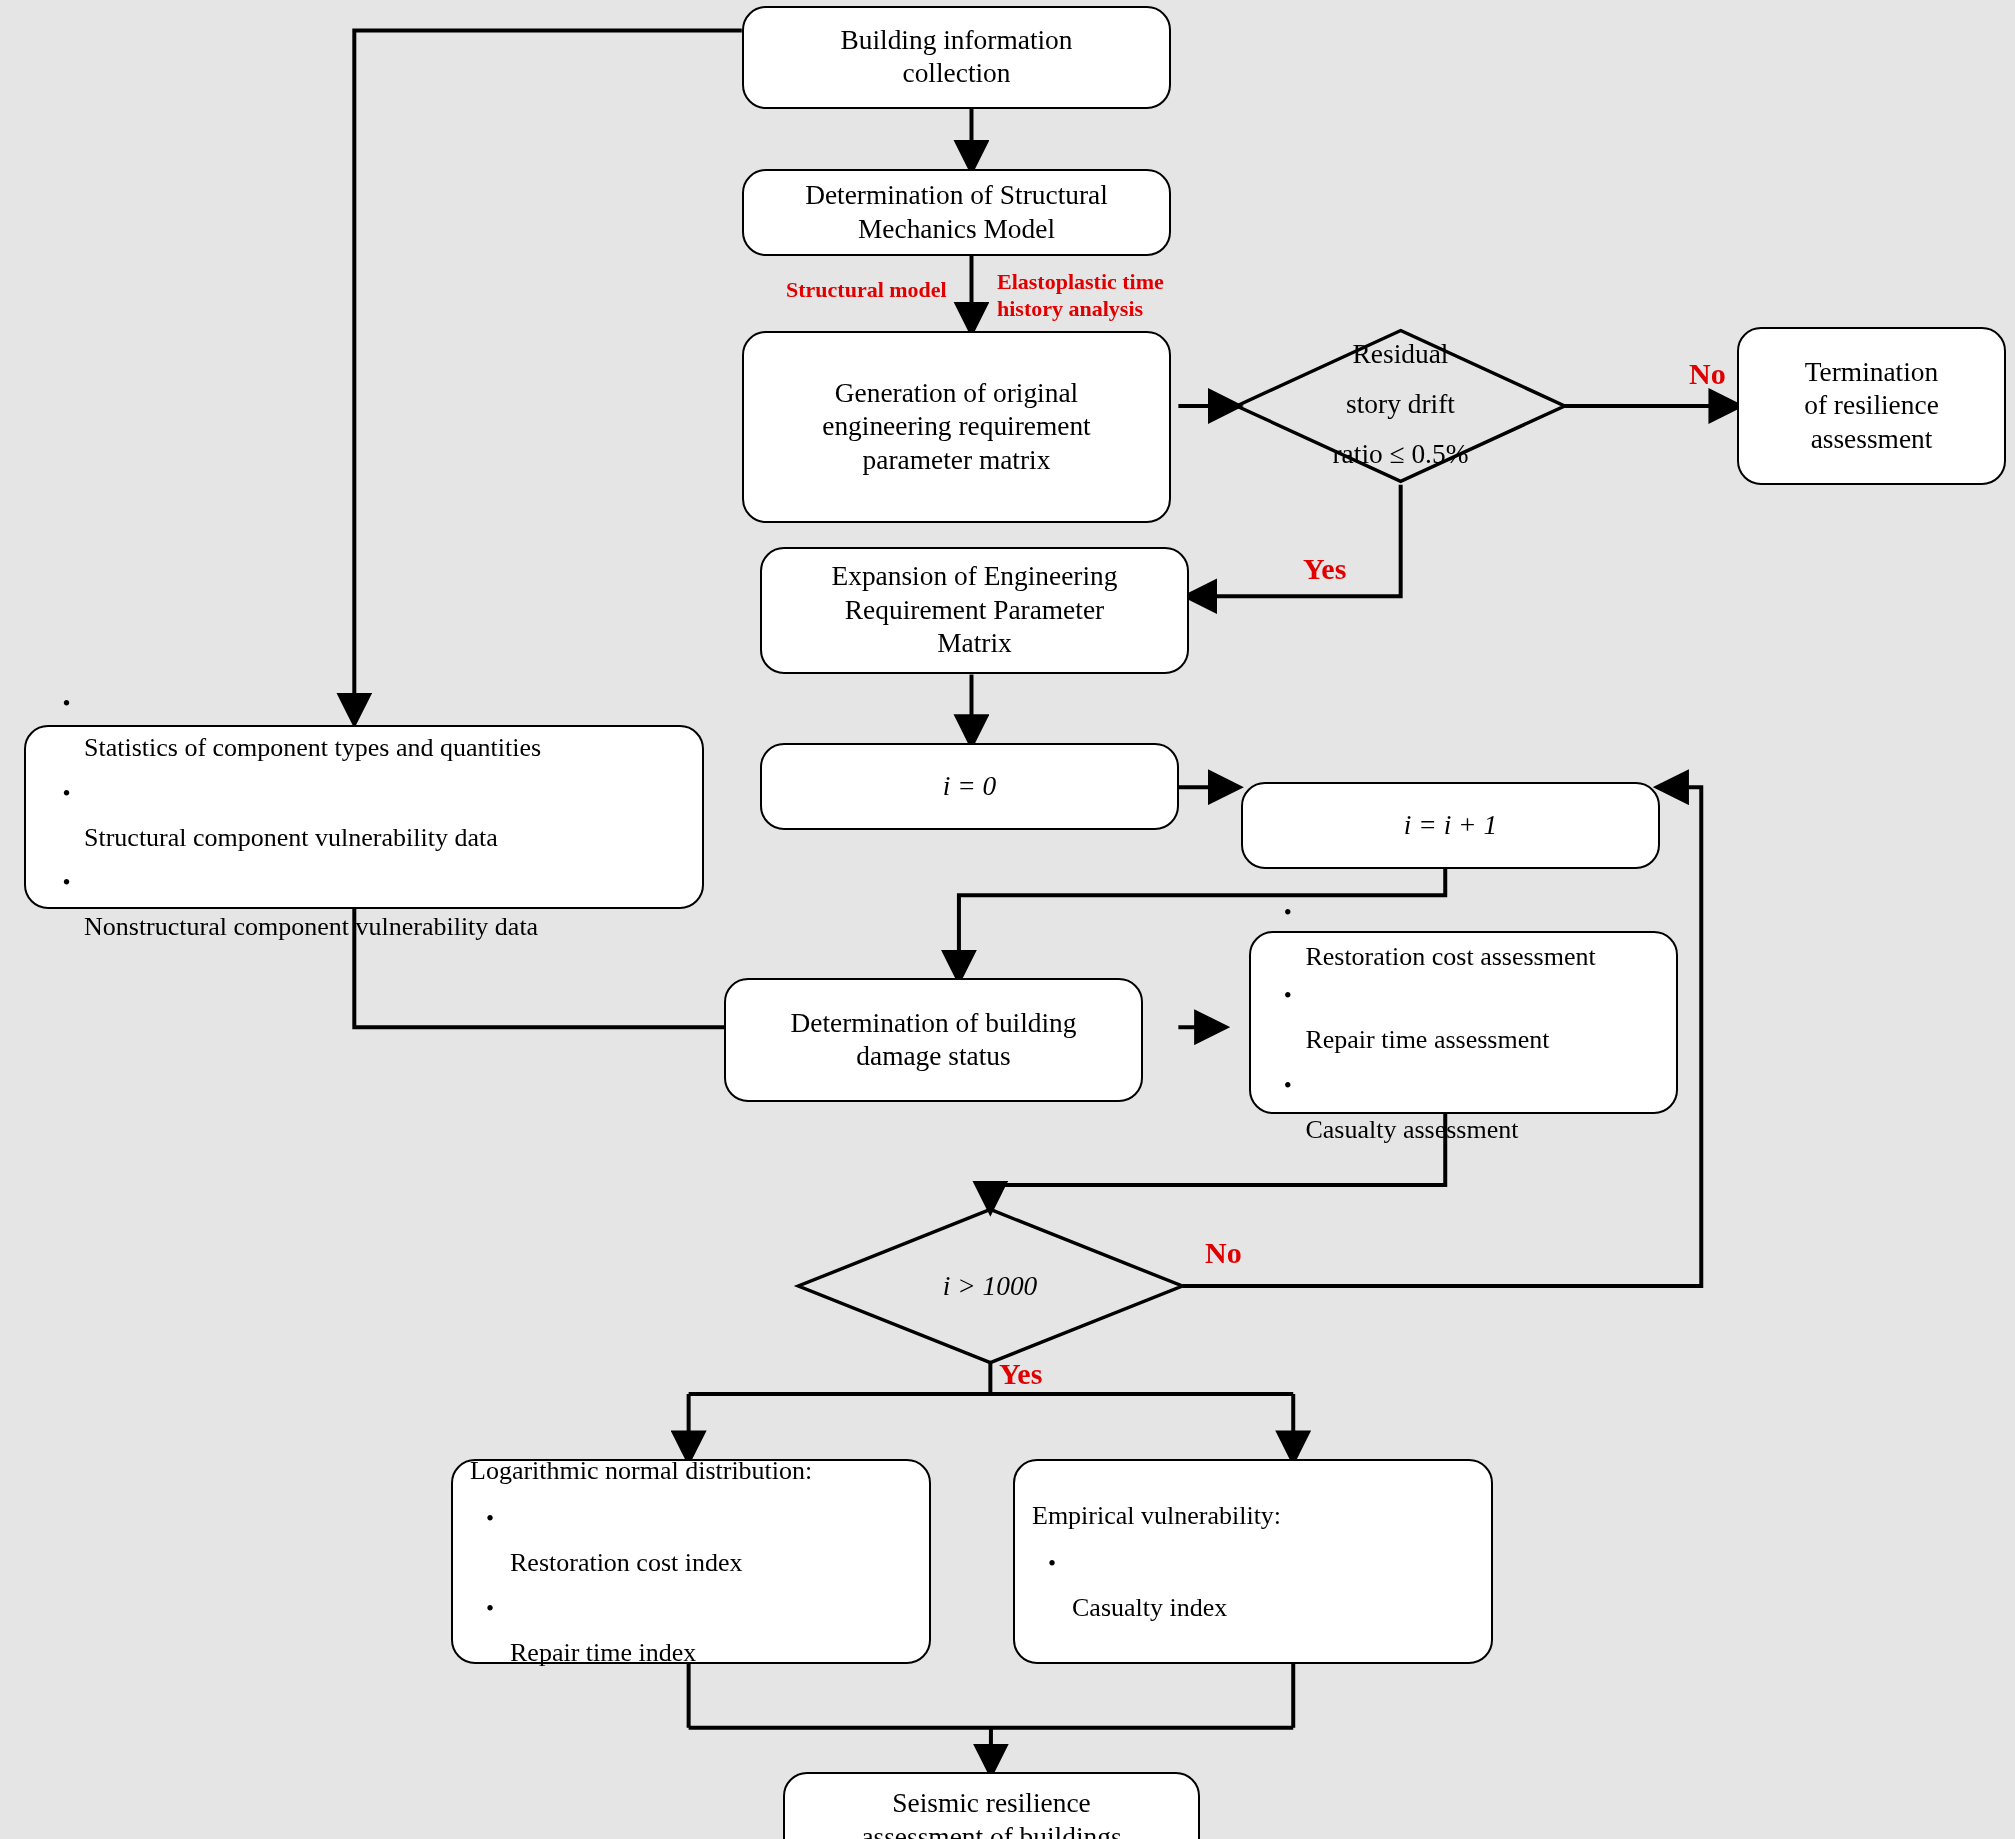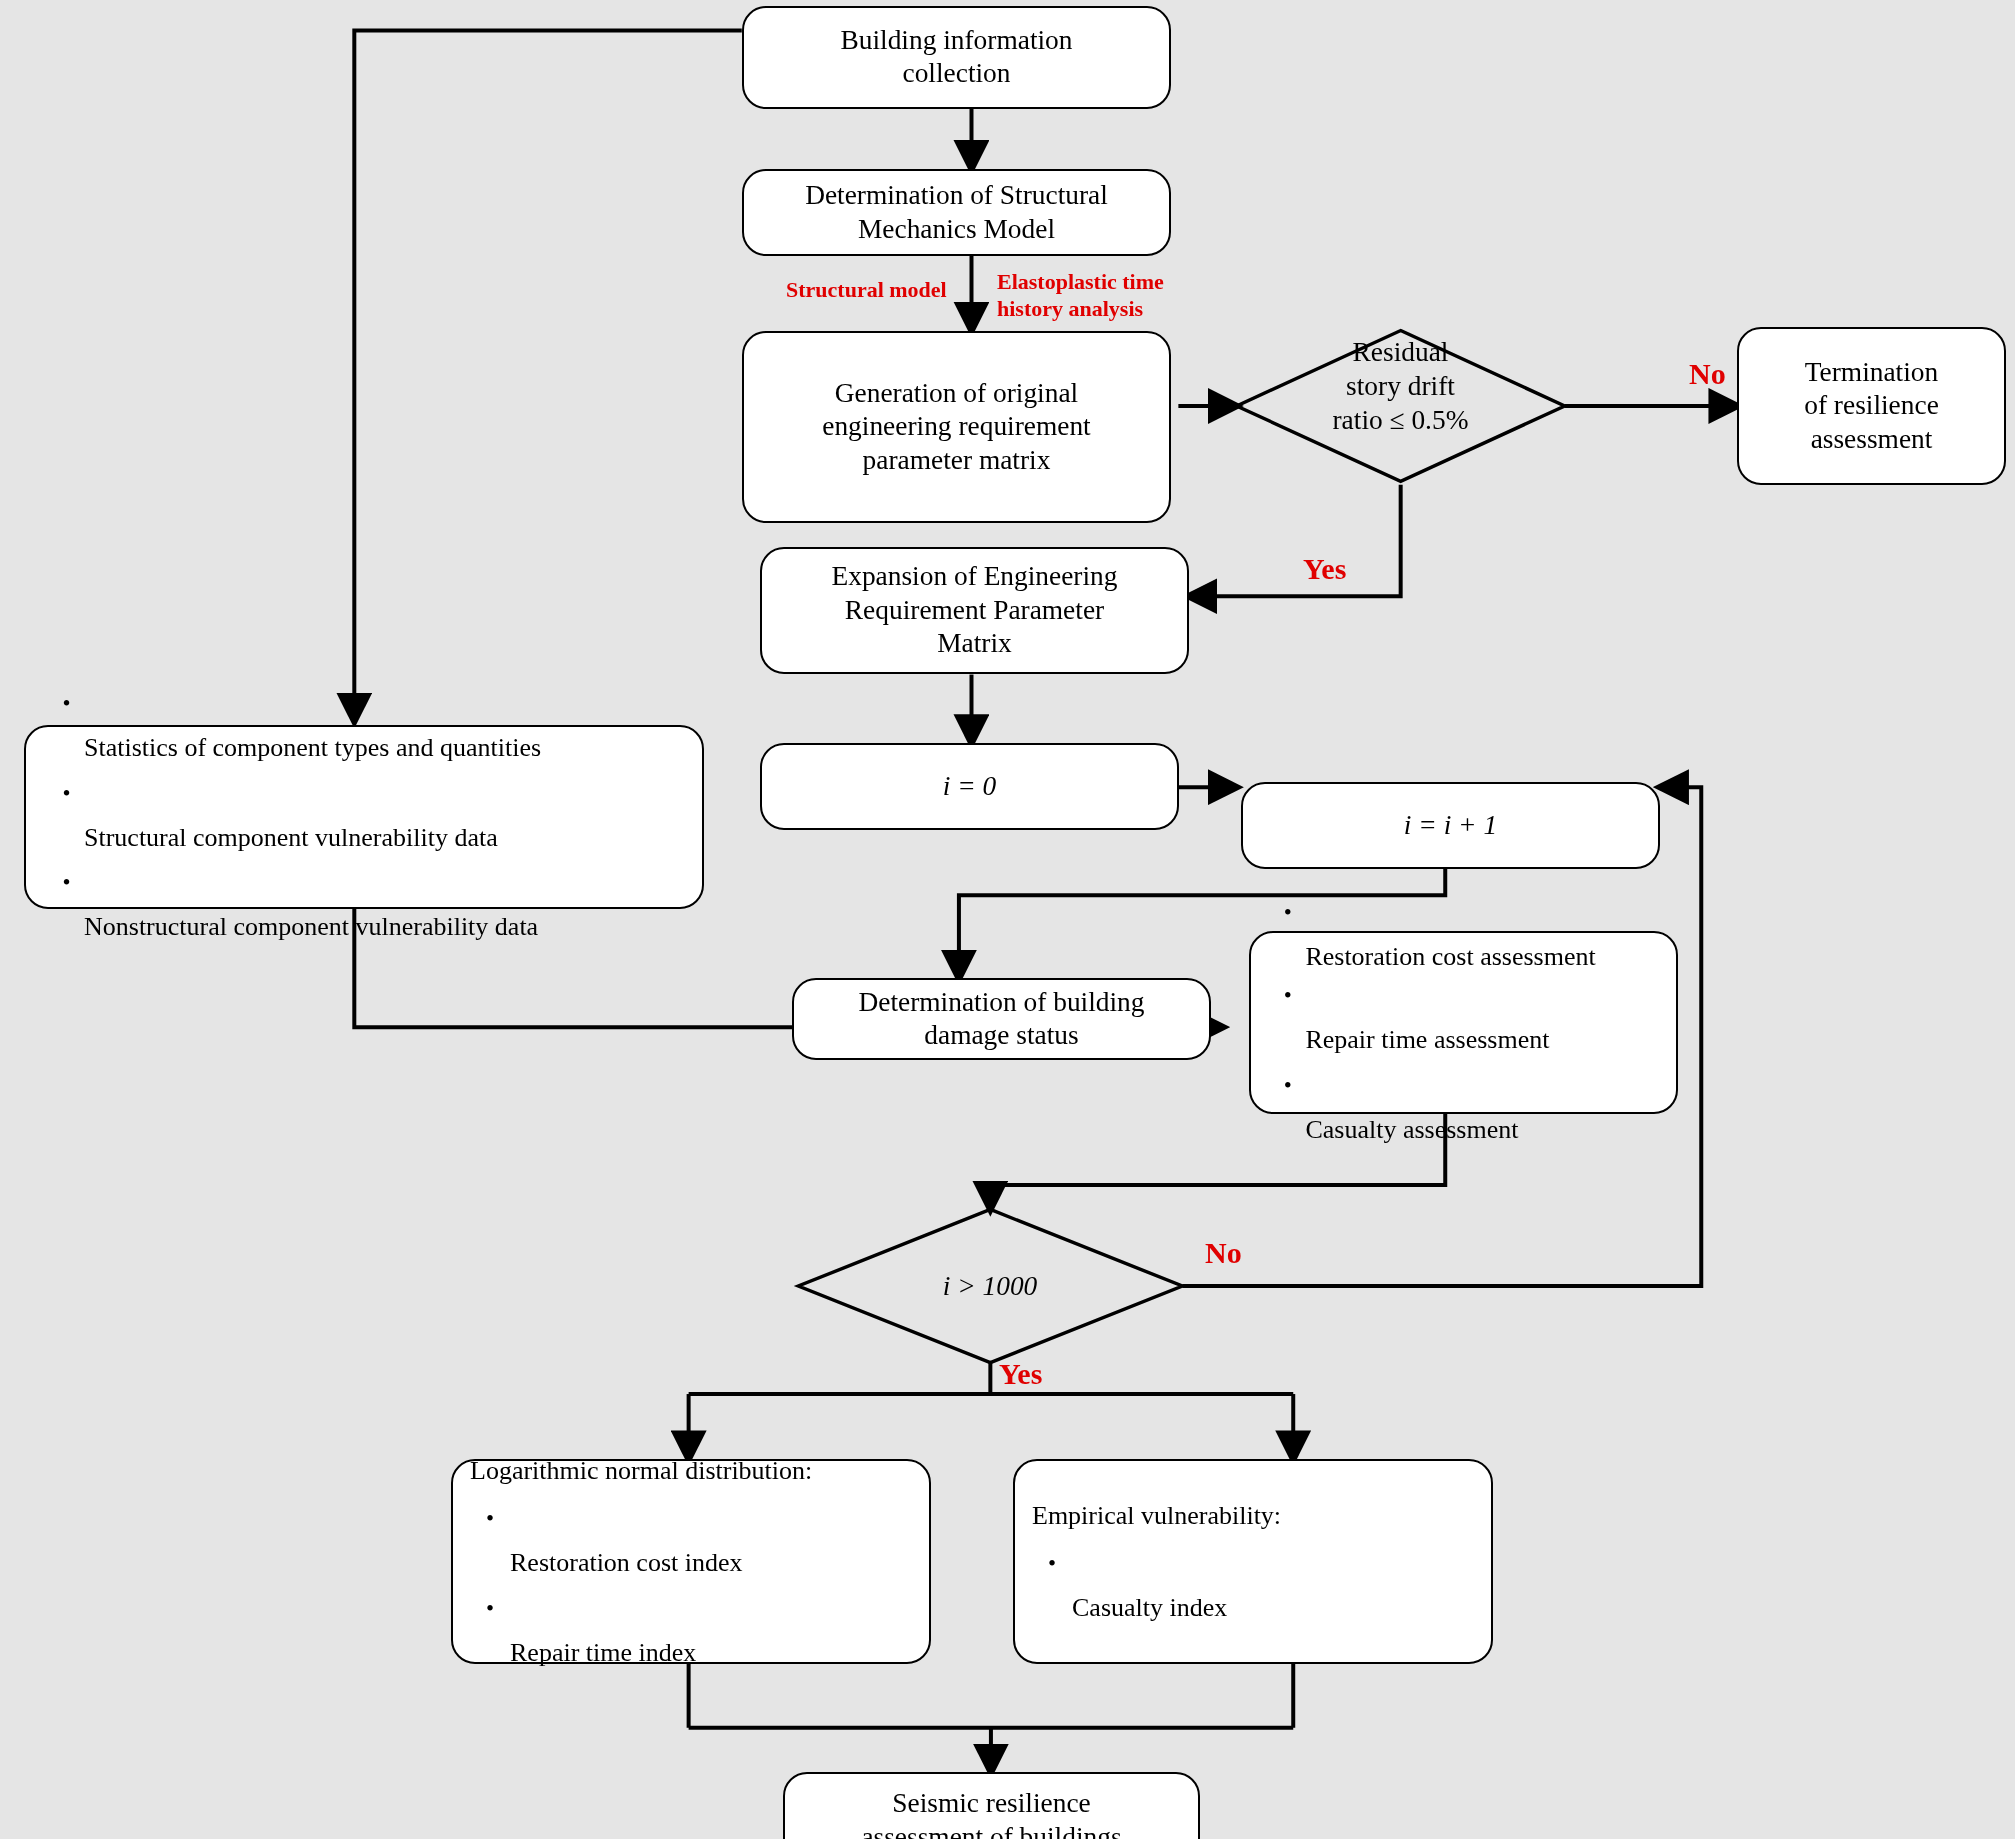--- a/index.html
+++ b/index.html
@@ -94,21 +94,21 @@
     <span class="ln">Determination of Structural</span>
     <span class="ln">Mechanics Model</span>
   </div>
 
   <div class="node r fs48" style="left:742px;top:331px;width:429px;height:192px;">
     <span class="ln">Generation of original</span>
     <span class="ln">engineering requirement</span>
     <span class="ln">parameter matrix</span>
   </div>
 
-  <div class="dlabel fs48" style="left:1275px;top:329px;width:251px;height:114px;">
+  <div class="dlabel fs48" style="left:1275px;top:347px;width:251px;height:114px;gap:16px;">
     <span class="ln">Residual</span>
     <span class="ln">story drift</span>
     <span class="ln">ratio ≤ 0.5%</span>
   </div>
 
   <div class="node r fs48" style="left:1737px;top:327px;width:269px;height:158px;">
     <span class="ln">Termination</span>
     <span class="ln">of resilience</span>
     <span class="ln">assessment</span>
   </div>
@@ -137,21 +137,21 @@
   </div>
 
   <div class="node r fs48" style="left:760px;top:743px;width:419px;height:87px;">
     <span class="ln ital">i = 0</span>
   </div>
 
   <div class="node r fs48" style="left:1241px;top:782px;width:419px;height:87px;">
     <span class="ln ital">i = i + 1</span>
   </div>
 
-  <div class="node r fs48" style="left:792px;top:978px;width:419px;height:82px;text-align:right;">
+  <div class="node r fs48" style="left:724px;top:978px;width:419px;height:124px;text-align:right;">
     <span class="ln">Determination of building</span>
     <span class="ln">damage status</span>
   </div>
 
   <div class="node r listbox fs46" style="left:1249px;top:931px;width:429px;height:183px;padding:13.7px 19.4px;">
     <ul>
       <li style="margin-bottom:10.3px;">
         <span class="bullet">•</span>
         <span class="txt" style="white-space:normal;">Restoration cost assessment</span>
       </li>

